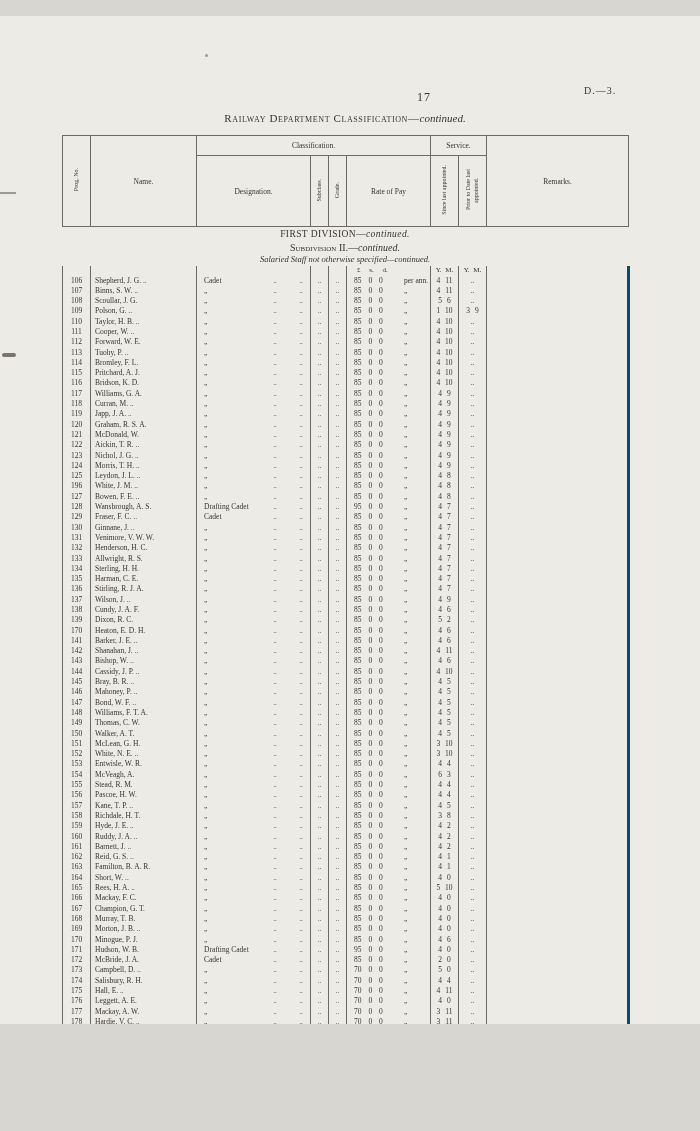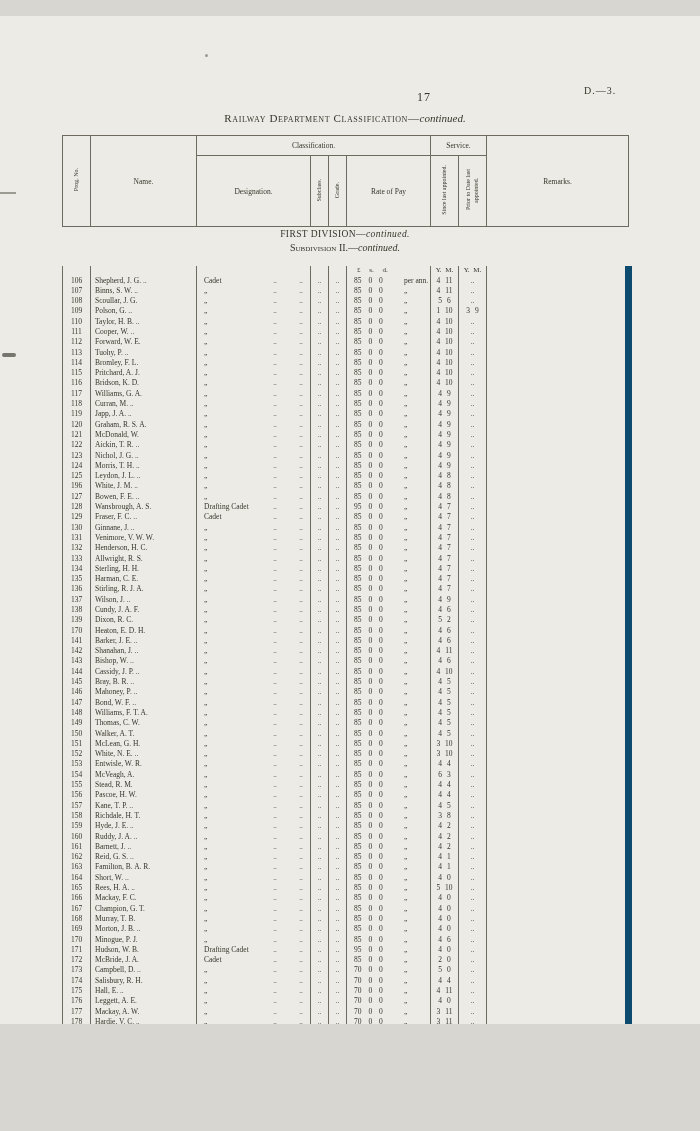--- a/index.html
+++ b/index.html
@@ -22,21 +22,21 @@
 
   table{border-collapse:collapse;table-layout:fixed;}
   .hdr{top:119px;left:62px;width:566px;border:1px solid #6e6a60;}
   .hdr th{border:1px solid #6e6a60;font-weight:normal;font-size:7.5px;text-align:center;vertical-align:middle;padding:1px;}
   .hdr .band{height:17px;}
   .hdr .deep{height:68px;}
   .vert{display:inline-block;writing-mode:vertical-rl;transform:rotate(180deg);font-size:6px;line-height:7.5px;white-space:normal;}
   .vh-tall{max-height:80px;}
   .vh-short{max-height:60px;}
 
-  .data{top:250px;left:62px;width:566px;border-left:1px solid #6e6a60;border-right:7px solid #0c4a6e;}
+  .data{top:250px;left:62px;width:566px;border-left:1px solid #6e6a60;border-right:3px solid #0c4a6e;}
   .data td{padding:0;font-size:7.5px;line-height:10.3px;height:10.3px;vertical-align:top;white-space:nowrap;overflow:hidden;}
   .data td + td{border-left:1px solid #6e6a60;}
   .c-no{text-align:center;}
   .c-name{padding-left:4px !important;}
   .c-desig{ }
   .c-desig .inner{display:flex;}
   .c-desig .dval{flex:0 0 58px;padding-left:7px;}
   .c-desig .ld{flex:0 0 26px;text-align:center;color:#4a473e;}
   .c-sub,.c-grade{text-align:center;color:#4a473e;}
   .c-pay .amt{display:inline-block;width:44px;padding-left:7px;word-spacing:5px;}
@@ -98,20 +98,21 @@
     </tr>
   </tbody>
     </table>
 
   <div class="abs division">
     <span>FIRST DIVISION—</span><span class="cont">continued.</span>
   </div>
   <div class="abs subdivision">
     <span>Subdivision II.—</span><span class="cont">continued.</span>
   </div>
+  <div class="abs subsection">Salaried Staff not otherwise specified—continued.</div>
 
   <table class="abs data">
     <colgroup>
       <col style="width:28px">
         <col style="width:106px">
         <col style="width:114px">
       <col style="width:18px">
         <col style="width:18px">
         <col style="width:84px">
       <col style="width:28px">

